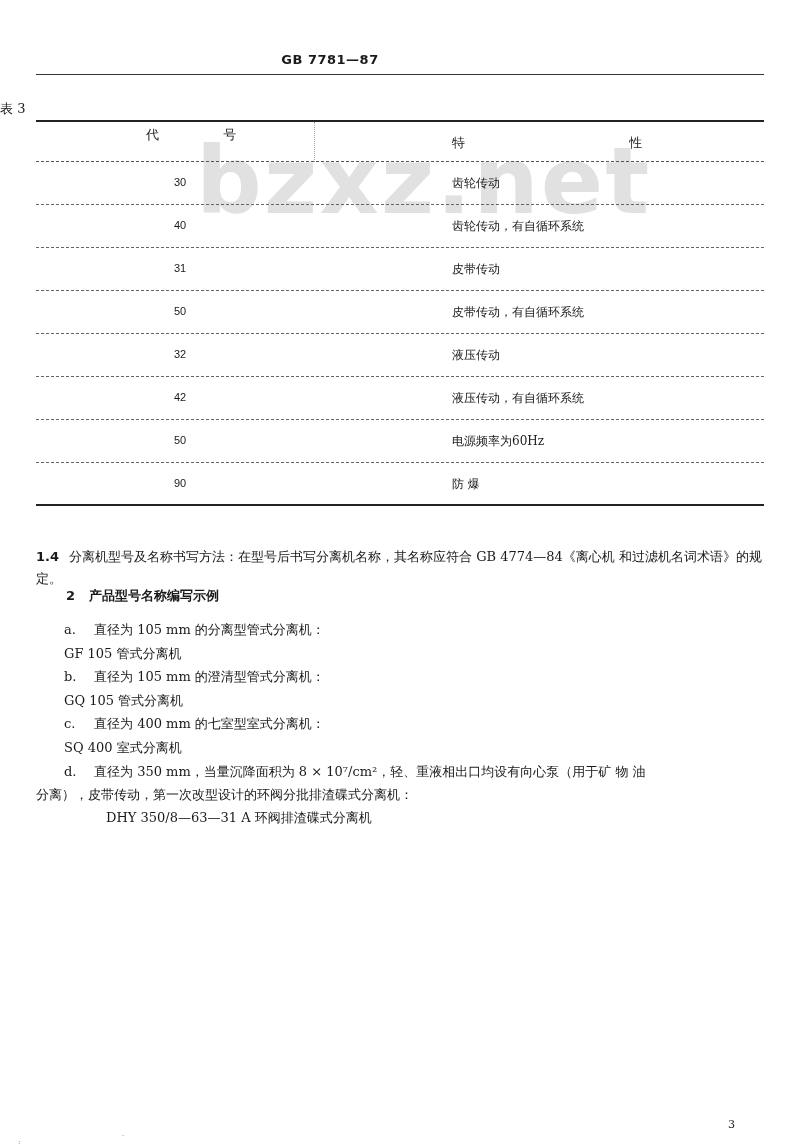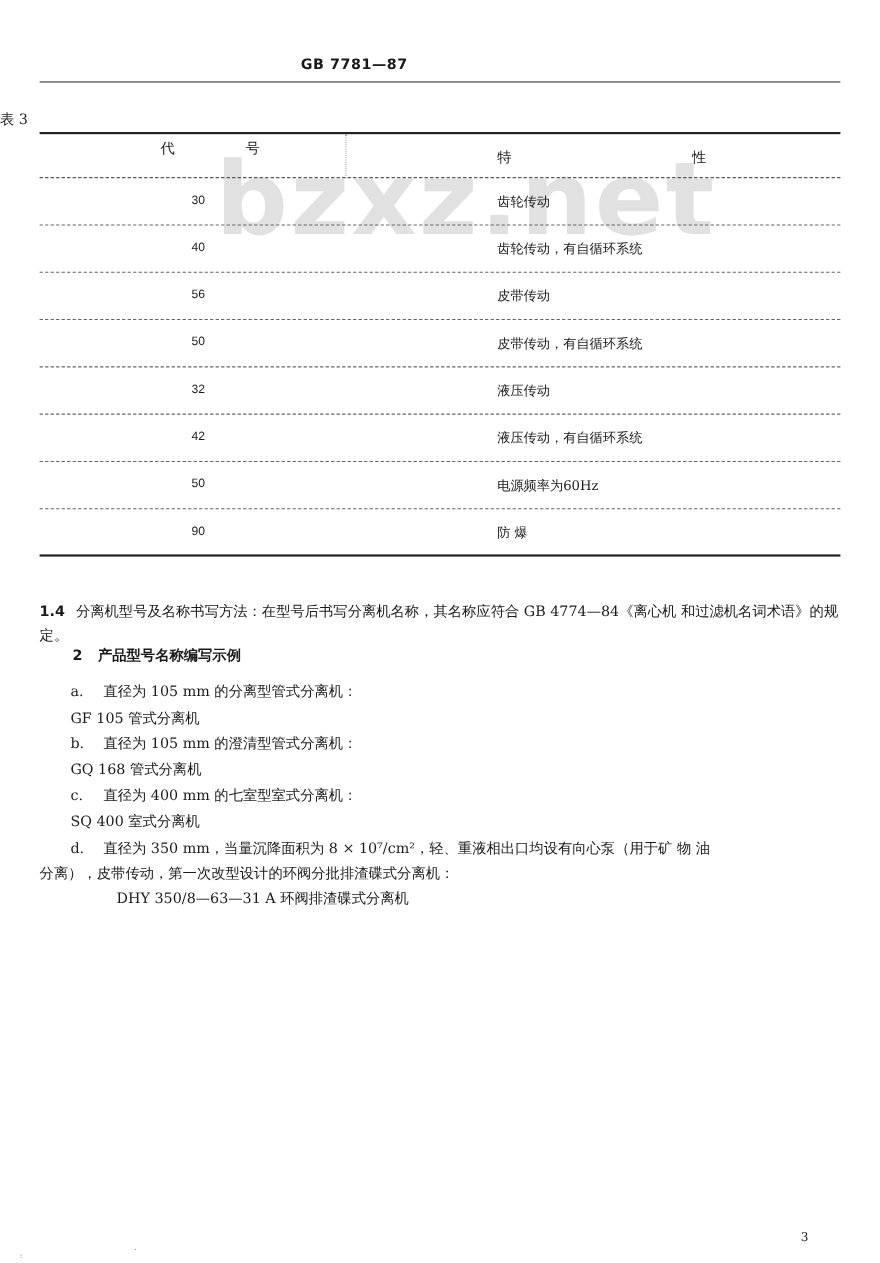--- a/index.html
+++ b/index.html
@@ -1,19 +1,19 @@
 <!DOCTYPE html>
 <html><head>
 <meta charset="utf-8">
 <style>
   html, body { margin: 0; padding: 0; background: #ffffff; }
   body { width: 800px; height: 1148px; position: relative; overflow: hidden;
          font-family: "DejaVu Serif", "Liberation Serif", serif; color: #1a1a1a; }
   .doc-header { position: absolute; top: 52px; left: 0; width: 644px; text-align: center;
-                font-family: "DejaVu Sans", "Liberation Sans", sans-serif; font-weight: bold; font-size: 13px; letter-spacing: 0.5px; }
+                font-family: "DejaVu Sans", "Liberation Sans", sans-serif; font-weight: bold; font-size: 13px; letter-spacing: 0.5px; padding-left: 8px; }
   .rule { position: absolute; left: 36px; width: 728px; height: 0; border-top: 1px solid #333; }
   .rule.thick { border-top: 2px solid #222; }
   .rule.dashed { border-top: 1px dashed #555; }
   .table-caption { position: absolute; top: 100px; left: 0; width: 708px; text-align: left; font-size: 13px; }
   .table-wrap { position: absolute; left: 36px; top: 122px; width: 728px; }
   .thead-row { height: 40px; position: relative; font-size: 13px; }
   .thead-row .c1 { position: absolute; left: 110px; top: 4px; letter-spacing: 30px; }
   .thead-row .c2 { position: absolute; left: 416px; top: 12px; letter-spacing: 80px; }
   .vsep { position: absolute; left: 278px; top: 0; height: 40px; border-left: 1px dotted #aaa; }
   .trow { height: 43px; position: relative; font-size: 12px; }
@@ -61,21 +61,21 @@
     <span class="code">30</span>
     <span class="feat">齿轮传动</span>
     <div class="sep"></div>
   </div>
   <div class="trow">
     <span class="code">40</span>
     <span class="feat">齿轮传动，有自循环系统</span>
     <div class="sep"></div>
   </div>
   <div class="trow">
-    <span class="code">56</span>
+    <span class="code">31</span>
     <span class="feat">皮带传动</span>
     <div class="sep"></div>
   </div>
   <div class="trow">
     <span class="code">50</span>
     <span class="feat">皮带传动，有自循环系统</span>
     <div class="sep"></div>
   </div>
   <div class="trow">
     <span class="code">32</span>
@@ -108,21 +108,21 @@
 </div>
 
 <div class="ex-list">
   <div class="ex-item">
     <span class="label">a.</span><span>直径为 105 mm 的分离型管式分离机：</span>
   </div>
   <div class="ex-item model">GF 105  管式分离机</div>
   <div class="ex-item">
     <span class="label">b.</span><span>直径为 105 mm 的澄清型管式分离机：</span>
   </div>
-  <div class="ex-item model">GQ 168  管式分离机</div>
+  <div class="ex-item model">GQ 105  管式分离机</div>
   <div class="ex-item">
     <span class="label">c.</span><span>直径为 400 mm 的七室型室式分离机：</span>
   </div>
   <div class="ex-item model">SQ 400  室式分离机</div>
 </div>
 
 <div class="ex-d">
   <div class="first">
     <span class="label">d.</span><span>直径为 350 mm，当量沉降面积为 8 × 10⁷/cm²，轻、重液相出口均设有向心泵（用于矿 物 油</span>
   </div>

